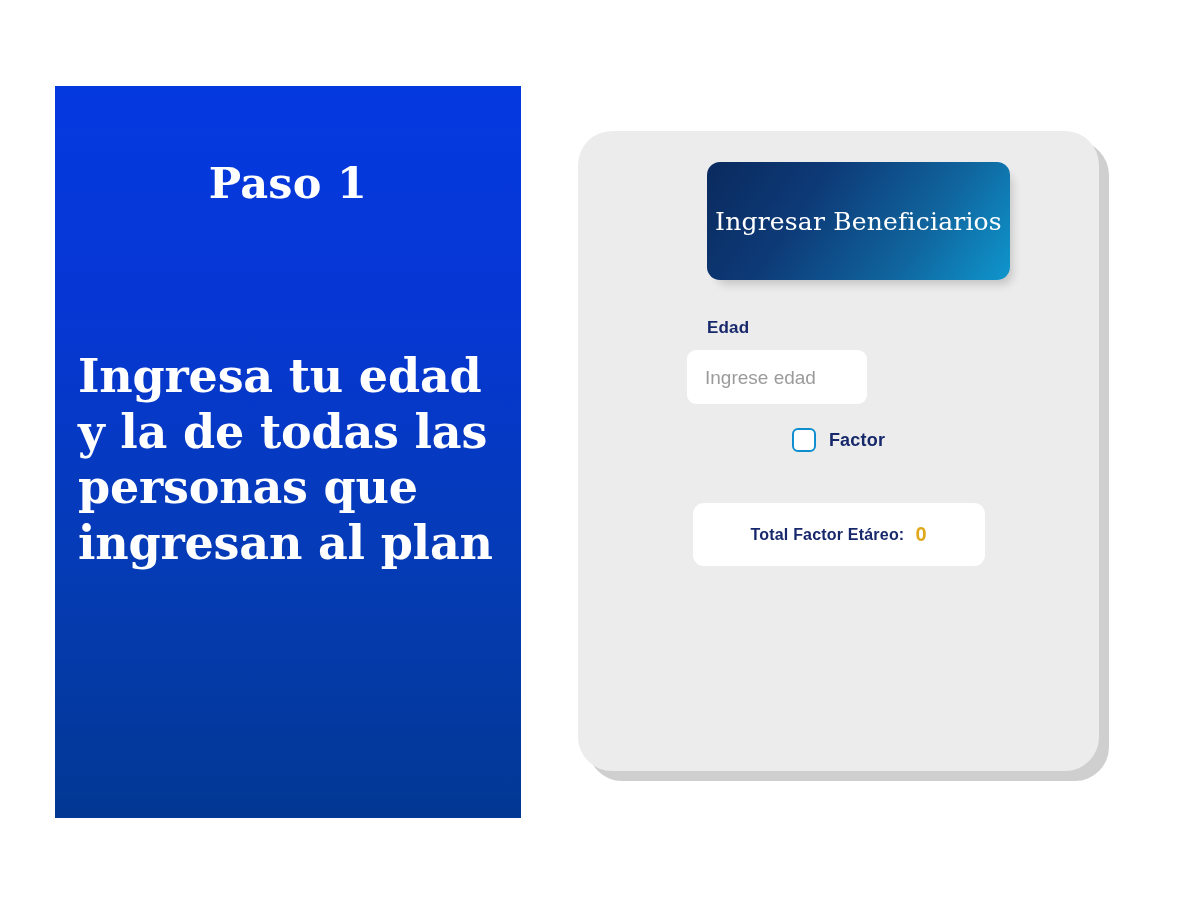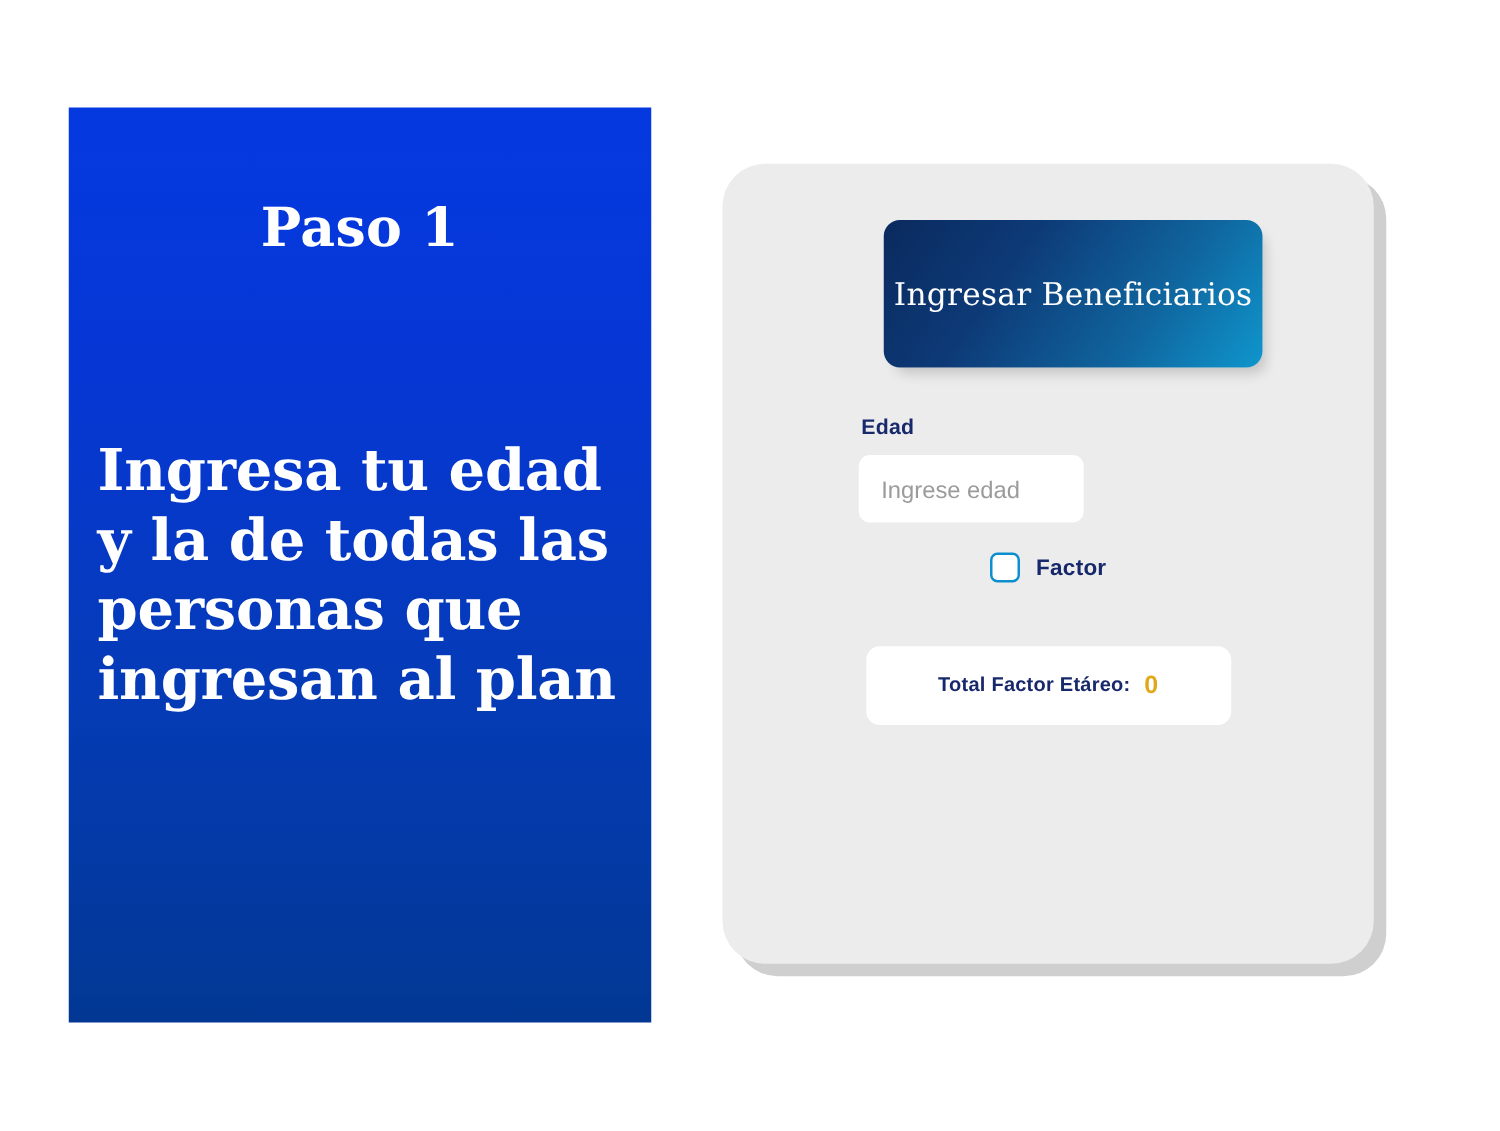--- a/index.html
+++ b/index.html
@@ -83,21 +83,21 @@
     border-radius: 34px;
     box-sizing: border-box;
     display: flex;
     flex-direction: column;
     align-items: center;
   }
 
   
   .banner-wrap {
     position: relative;
-    margin-top: 45px;
+    margin-top: 31px;
     padding-left: 40px;
   }
   .banner {
     position: relative;
     width: 303px;
     height: 118px;
     border-radius: 13px;
     background: linear-gradient(125deg, #0a2a5e 0%, #0d3a77 33%, #10669f 70%, #0f96cd 100%);
     display: flex;
     align-items: center;
@@ -117,21 +117,21 @@
   .field-group {
     width: 303px;
     margin-top: 38px;
   }
   .field-label {
     font-family: "Liberation Sans", sans-serif;
     font-weight: 700;
     font-size: 17px;
     color: #17286b;
     letter-spacing: 0.2px;
-    margin-left: 2px;
+    margin-left: 20px;
   }
   .field-input {
     margin-top: 12px;
     width: 180px;
     height: 54px;
     background: #ffffff;
     border: none;
     border-radius: 9px;
     outline: none;
     box-sizing: border-box;

